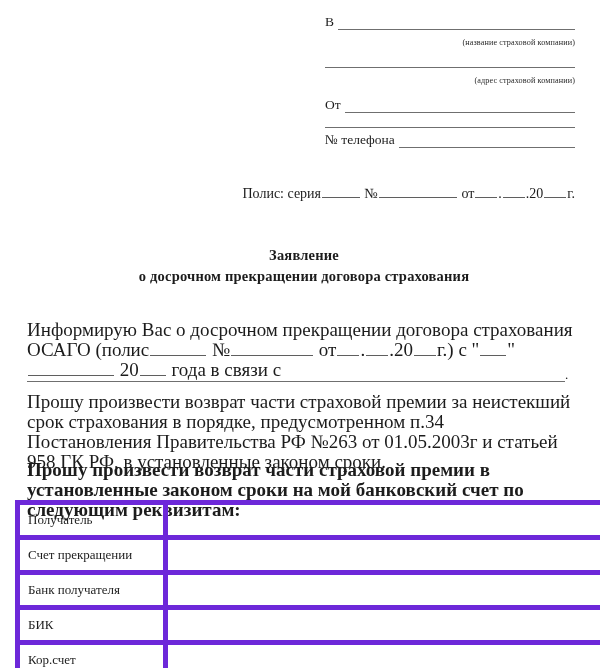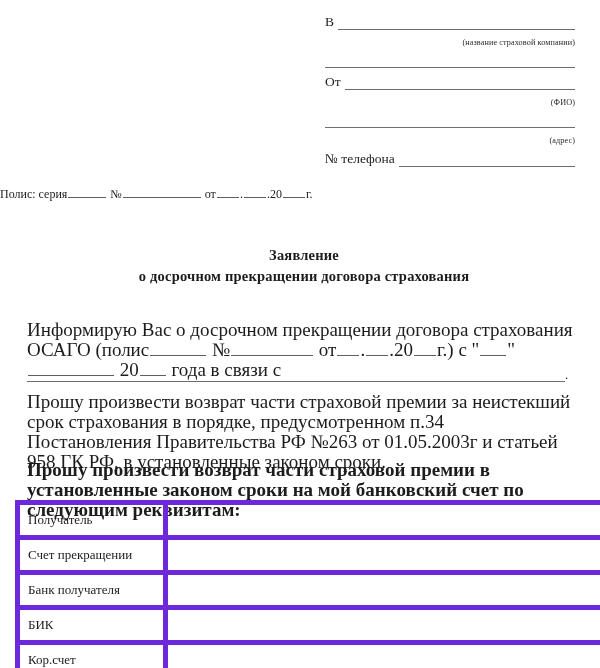--- a/index.html
+++ b/index.html
@@ -71,22 +71,22 @@
     margin-top: 4px;
   }
   .phone-row .hdr-label { font-size: 13.5px; }
 
   
   .policy-line {
     position: absolute;
     left: 0;
     top: 184px;
     width: 575px;
-    text-align: left;
-    font-size: 12px;
+    text-align: right;
+    font-size: 14px;
     line-height: 18px;
     white-space: nowrap;
   }
   .blank {
     display: inline-block;
     border-bottom: 1px solid #5f5f5f;
     height: 13px;
     vertical-align: baseline;
     margin: 0 1px;
   }
@@ -176,31 +176,30 @@
 
   <div class="header-block">
 
     <div class="hdr-row">
       <span class="hdr-label">В</span>
       <span class="rule"></span>
     </div>
     <div class="caption">(название страховой компании)</div>
 
     <div class="rule-full"></div>
+    <div class="caption">(адрес страховой компании)</div>
 
     <div class="gap-sm"></div>
 
     <div class="hdr-row">
       <span class="hdr-label">От</span>
       <span class="rule"></span>
     </div>
-    <div class="caption">(ФИО)</div>
 
     <div class="rule-full"></div>
-    <div class="caption">(адрес)</div>
 
     <div class="phone-row">
       <span class="hdr-label">№ телефона</span>
       <span class="rule"></span>
     </div>
   </div>
 
   <div class="policy-line">
     <span>Полис: серия</span><span class="blank b-серия"></span>
     <span>№</span><span class="blank b-num"></span>

